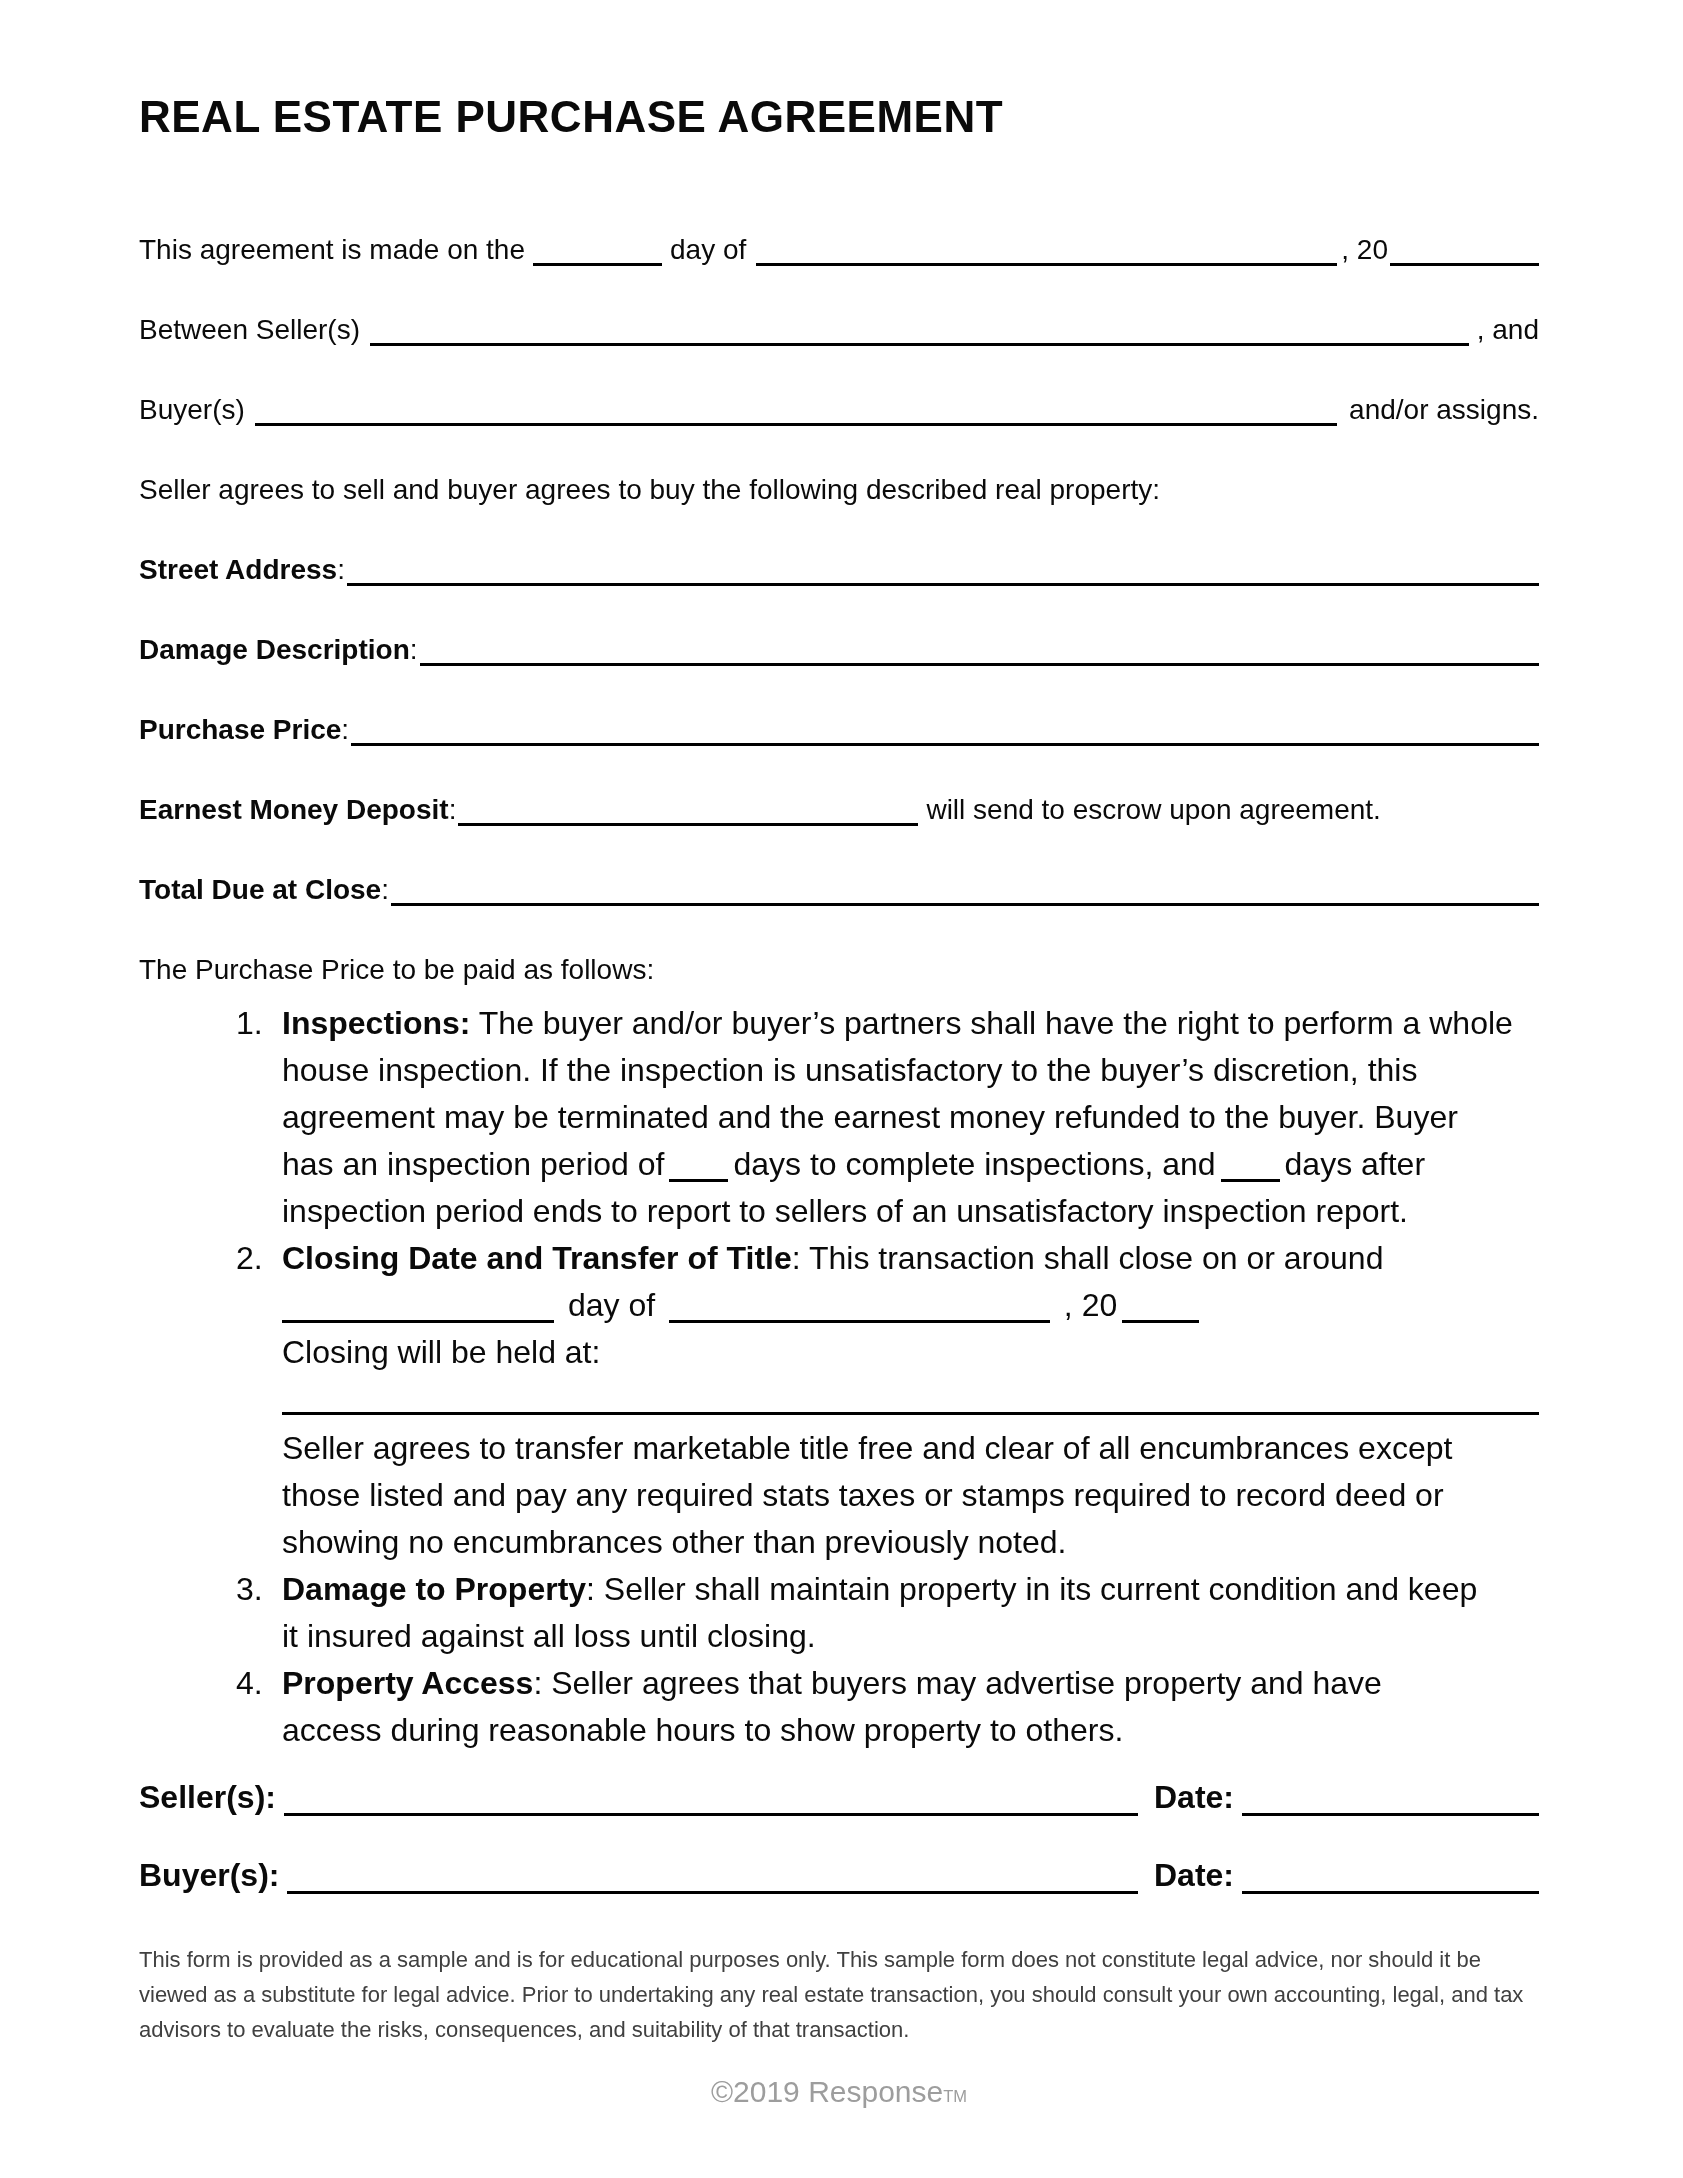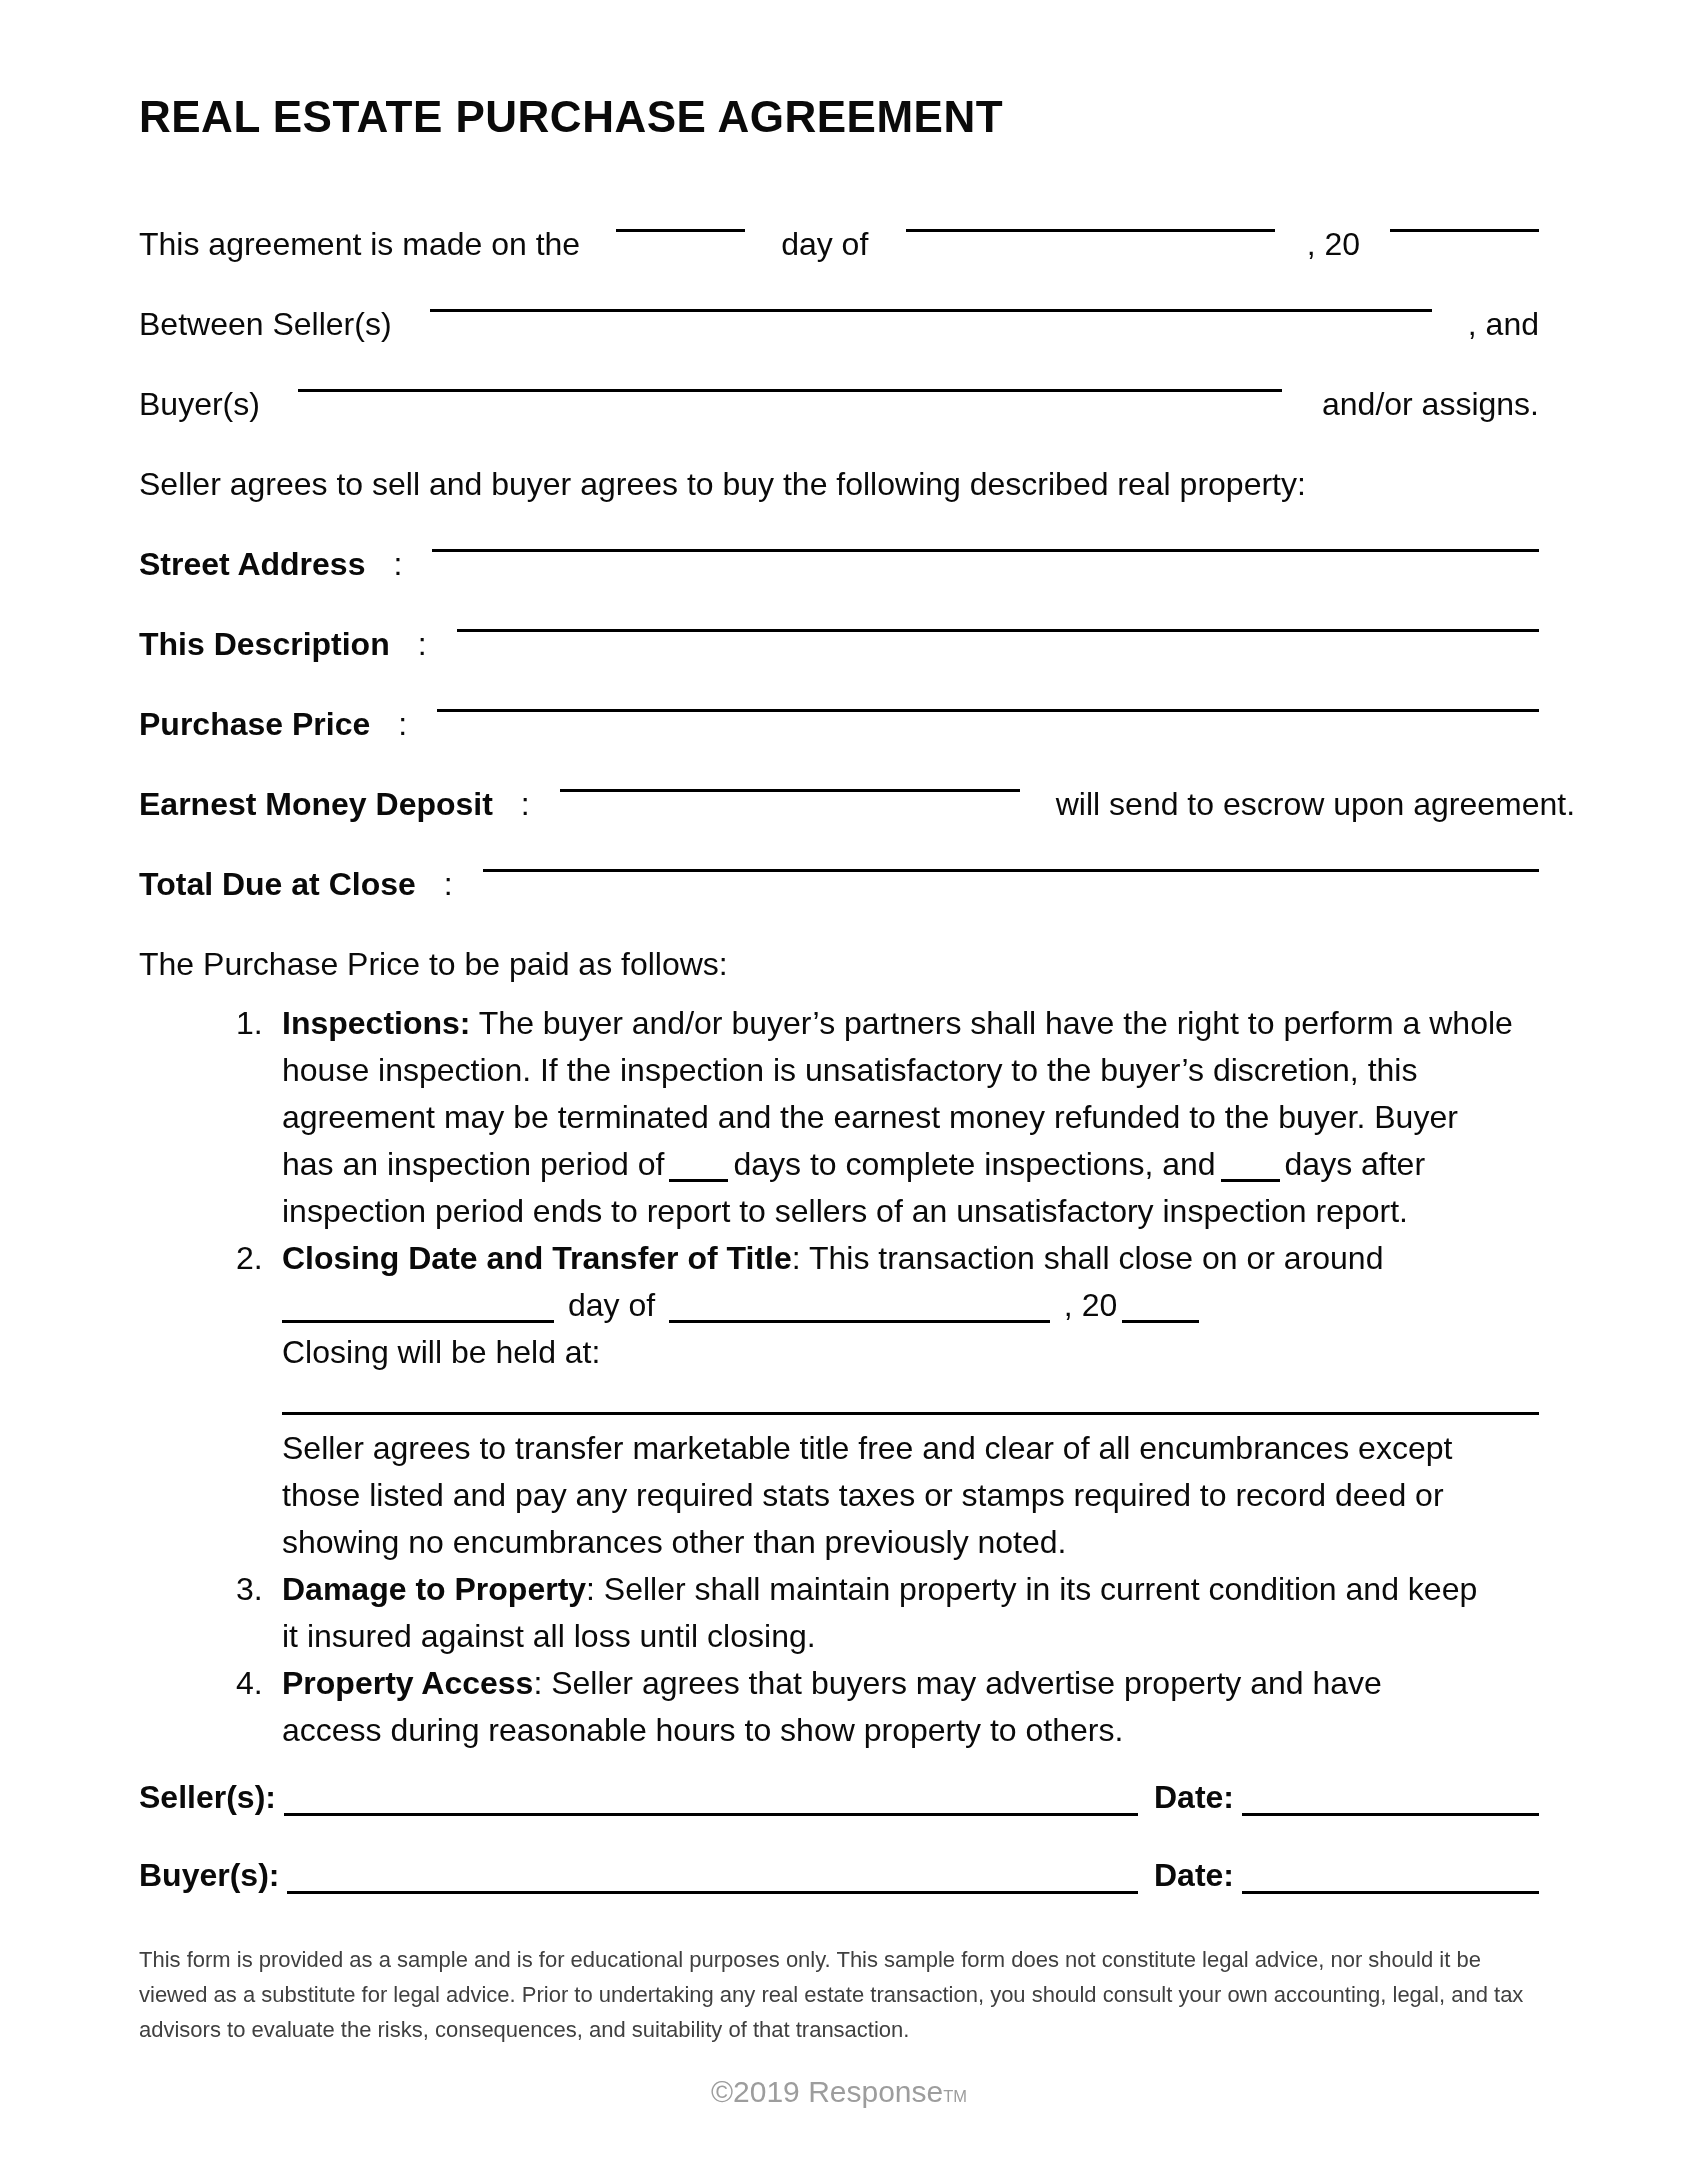--- a/index.html
+++ b/index.html
@@ -19,26 +19,25 @@
   }
   .title {
     margin:0 0 87px 0;
     font-size:44px;
     font-weight:bold;
     line-height:1;
     letter-spacing:0.5px;
   }
   .row {
     display:flex;
-    align-items:flex-start;
+    align-items:flex-end;
     height:40px;
     margin-bottom:40px;
-    font-size:32px;
+    font-size:28px;
     white-space:nowrap;
-    gap:28px;
   }
   .row.tight { margin-bottom:14px; }
   .b { font-weight:bold; }
   .blank {
     border-bottom:3px solid #000;
     height:3px;
     flex-shrink:0;
   }
   .grow { flex-grow:1; }
   .w130 { width:129px; }
@@ -133,21 +132,21 @@
     <span>Seller agrees to sell and buyer agrees to buy the following described real property:</span>
   </div>
 
   <div class="row">
     <span class="b">Street Address</span>
     <span>:</span>
     <span class="blank grow ml2"></span>
   </div>
 
   <div class="row">
-    <span class="b">This Description</span>
+    <span class="b">Damage Description</span>
     <span>:</span>
     <span class="blank grow ml2"></span>
   </div>
 
   <div class="row">
     <span class="b">Purchase Price</span>
     <span>:</span>
     <span class="blank grow ml2"></span>
   </div>
 

